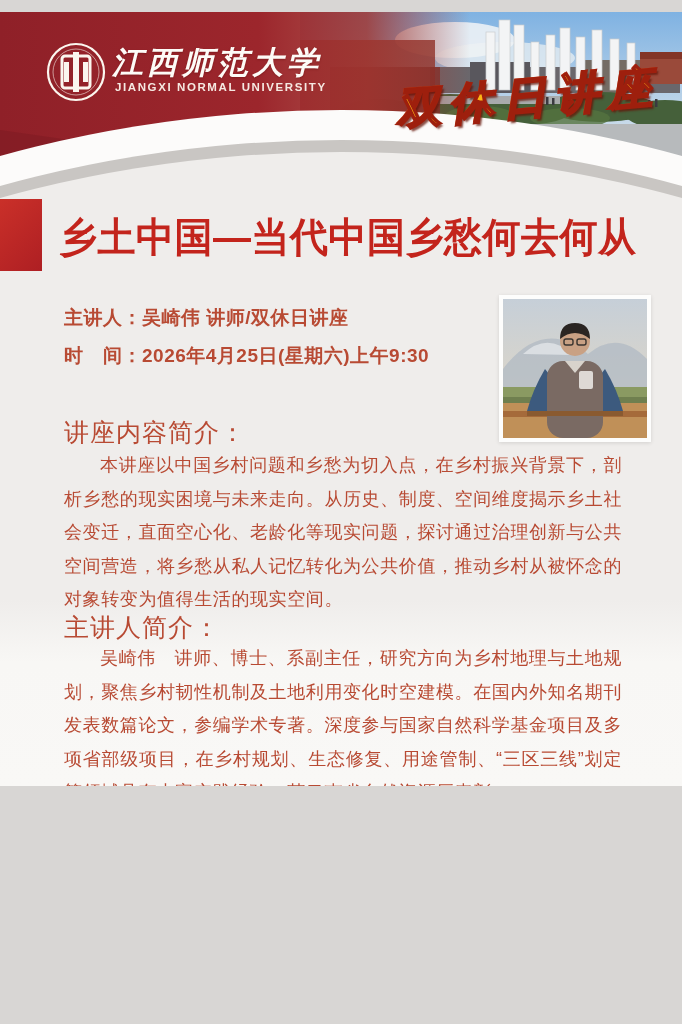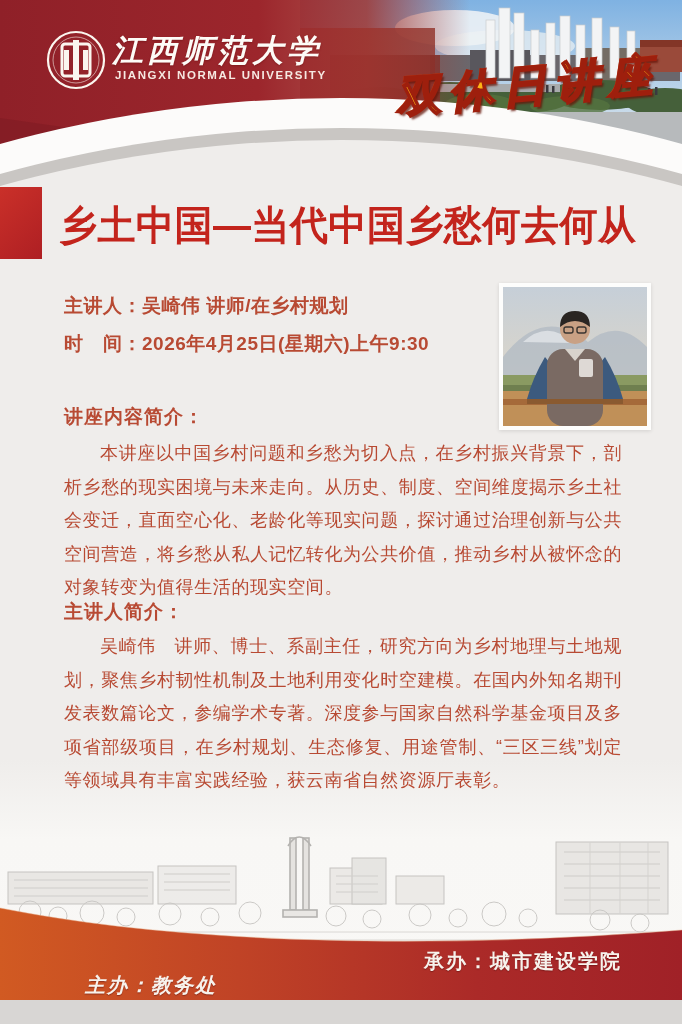--- a/index.html
+++ b/index.html
@@ -1,18 +1,18 @@
 <!DOCTYPE html>
 <html><head>
 <meta charset="utf-8">
 <style>
   html,body{margin:0;padding:0;background:#d8d6d4;}
   *{box-sizing:border-box;}
   .poster{
-    position:relative;width:682px;height:1000px;margin:0 auto;
+    position:relative;width:682px;height:774px;margin:12px auto;
     background:linear-gradient(#efedeb 0%, #efedeb 76%, #f8f7f5 84%, #f9f8f6 100%);
     overflow:hidden;
     font-family:"Liberation Sans", sans-serif;
   }
   .abs{position:absolute;}
   
   .hdr-svg{left:0;top:0;}
   .logo-text-cn{
     left:112px;top:30px;color:#fdfbf7;font-size:31px;font-weight:700;
     font-family:"DejaVu Serif", serif;font-style:italic;letter-spacing:4px;white-space:nowrap;
@@ -36,21 +36,21 @@
   }
   .main-title{
     left:59px;top:199px;width:600px;white-space:nowrap;
     font-size:38px;font-weight:900;color:#c3241c;letter-spacing:0.5px;
     transform:scaleY(1.06);transform-origin:top left;
   }
   
   .info{left:64px;top:287px;width:430px;color:#b84a33;font-size:19px;font-weight:700;}
   .info .line{line-height:38px;white-space:nowrap;letter-spacing:0.5px;}
   .sec-heading{
-    color:#b84a33;font-size:19px;font-weight:700;letter-spacing:1px;white-space:nowrap;
+    color:#b84a33;font-size:25px;font-weight:400;letter-spacing:1px;white-space:nowrap;
   }
   .para{
     left:64px;width:558px;color:#b84a33;font-size:18px;line-height:33.5px;
     font-weight:500;text-align:justify;text-indent:2em;letter-spacing:0.6px;
   }
   .abstract-heading{left:64px;top:404px;}
   .abstract-para{top:437px;}
   .bio-heading{left:64px;top:599px;text-align:right;}
   .bio-para{top:630px;}
   
@@ -160,21 +160,21 @@
   </svg>
 
   <div class="abs logo-text-cn">江西师范大学</div>
   <div class="abs logo-text-en">JIANGXI NORMAL UNIVERSITY</div>
   <div class="abs calligraphy">双休日讲座</div>
 
   <div class="abs title-block"></div>
   <div class="abs main-title">乡土中国—当代中国乡愁何去何从</div>
 
   <div class="abs info">
-    <div class="line"><span>主讲人：</span><span>吴崎伟 讲师/在乡村规划</span></div>
+    <div class="line"><span>主讲人：</span><span>吴崎伟 讲师/双休日讲座</span></div>
     <div class="line"><span>时　间：</span><span>2026年4月25日(星期六)上午9:30</span></div>
   </div>
 
   <div class="abs speaker-photo">
     <svg width="144" height="139" viewBox="0 0 144 139">
       <defs>
         <linearGradient id="psky" x1="0" y1="0" x2="0" y2="1">
           <stop offset="0" stop-color="#c6cfd8"></stop>
             <stop offset="0.7" stop-color="#ddd6c8"></stop>
             <stop offset="1" stop-color="#d8c9ae"></stop>

